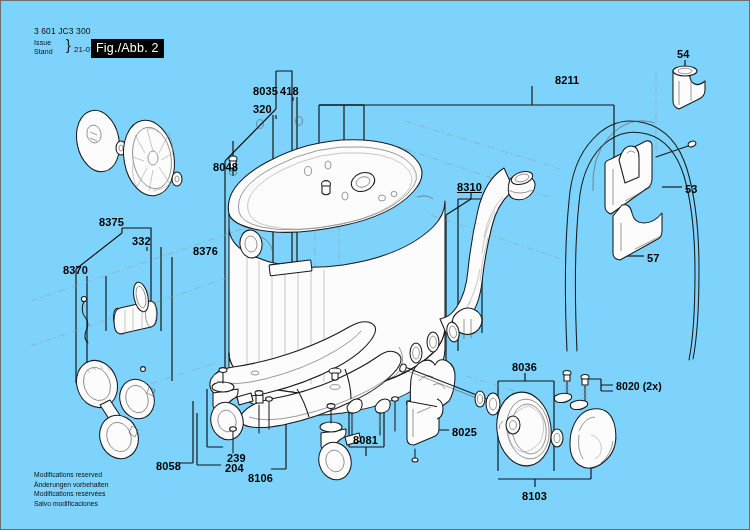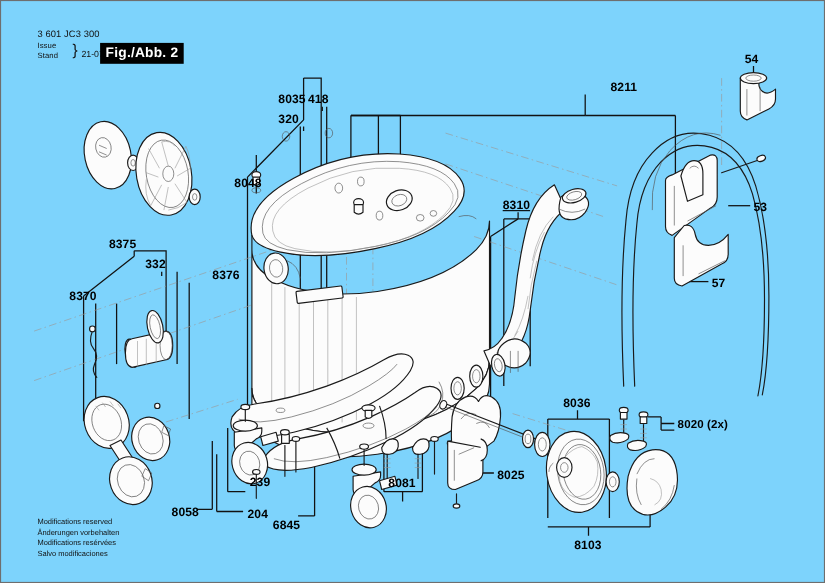--- a/index.html
+++ b/index.html
@@ -6,21 +6,21 @@
   body{width:750px;height:530px;overflow:hidden;
        font-family:"Liberation Sans","DejaVu Sans",sans-serif;color:#000;}
   #sheet{position:relative;width:750px;height:530px;box-sizing:border-box;
          border:1px solid #6e6e6e;background:#7dd3fc;}
   .hdr{position:absolute;font-size:8.5px;line-height:1.15;letter-spacing:.1px;color:#111;}
   #hdr-partno{left:33px;top:26px;font-size:8.5px;}
   #hdr-issue{left:33px;top:38px;font-size:7px;line-height:1.22;}
   #hdr-brace{position:absolute;left:65px;top:37px;font-size:14px;line-height:1;color:#111;}
   #hdr-date{position:absolute;left:73px;top:44px;font-size:8px;color:#111;}
   #fig-badge{position:absolute;left:90px;top:38px;background:#000;color:#fff;
-             font-size:12.5px;font-weight:700;padding:2px 5px 3px 5px;letter-spacing:.2px;}
+             font-size:12.5px;font-weight:400;padding:2px 5px 3px 5px;letter-spacing:.2px;}
   #footer{position:absolute;left:33px;top:469px;font-size:6.8px;line-height:1.42;color:#111;}
   #art{position:absolute;left:0;top:0;width:750px;height:530px;}
   .lbl{position:absolute;font-size:11px;font-weight:700;color:#000;white-space:nowrap;
        letter-spacing:.1px;}
   .lbl.sm{font-size:10.5px;}
 </style>
 </head>
 <body>
 
 <div id="sheet">
@@ -426,18 +426,18 @@
       <div class="lbl" style="left: 676px; top: 47px;">54</div>
       <div class="lbl" style="left: 684px; top: 182px;">53</div>
       <div class="lbl" style="left: 646px; top: 251px;">57</div>
       <div class="lbl" style="left: 456px; top: 180px; text-decoration: underline;">8310</div>
       <div class="lbl" style="left: 511px; top: 360px;">8036</div>
       <div class="lbl sm" style="left: 615px; top: 379px;">8020 (2x)</div>
       <div class="lbl" style="left: 521px; top: 489px;">8103</div>
       <div class="lbl" style="left: 451px; top: 425px;">8025</div>
       <div class="lbl" style="left: 352px; top: 433px;">8081</div>
       <div class="lbl" style="left: 155px; top: 459px;">8058</div>
-      <div class="lbl" style="left: 226px; top: 432px; text-align: right;">239</div>
+      <div class="lbl" style="left: 226px; top: 451px; text-align: right;">239</div>
       <div class="lbl" style="left: 224px; top: 461px;">204</div>
-      <div class="lbl" style="left: 247px; top: 471px;">6845</div>
+      <div class="lbl" style="left: 247px; top: 471px;">8106</div>
     </div>
 
 </div>
 
 </body></html>

